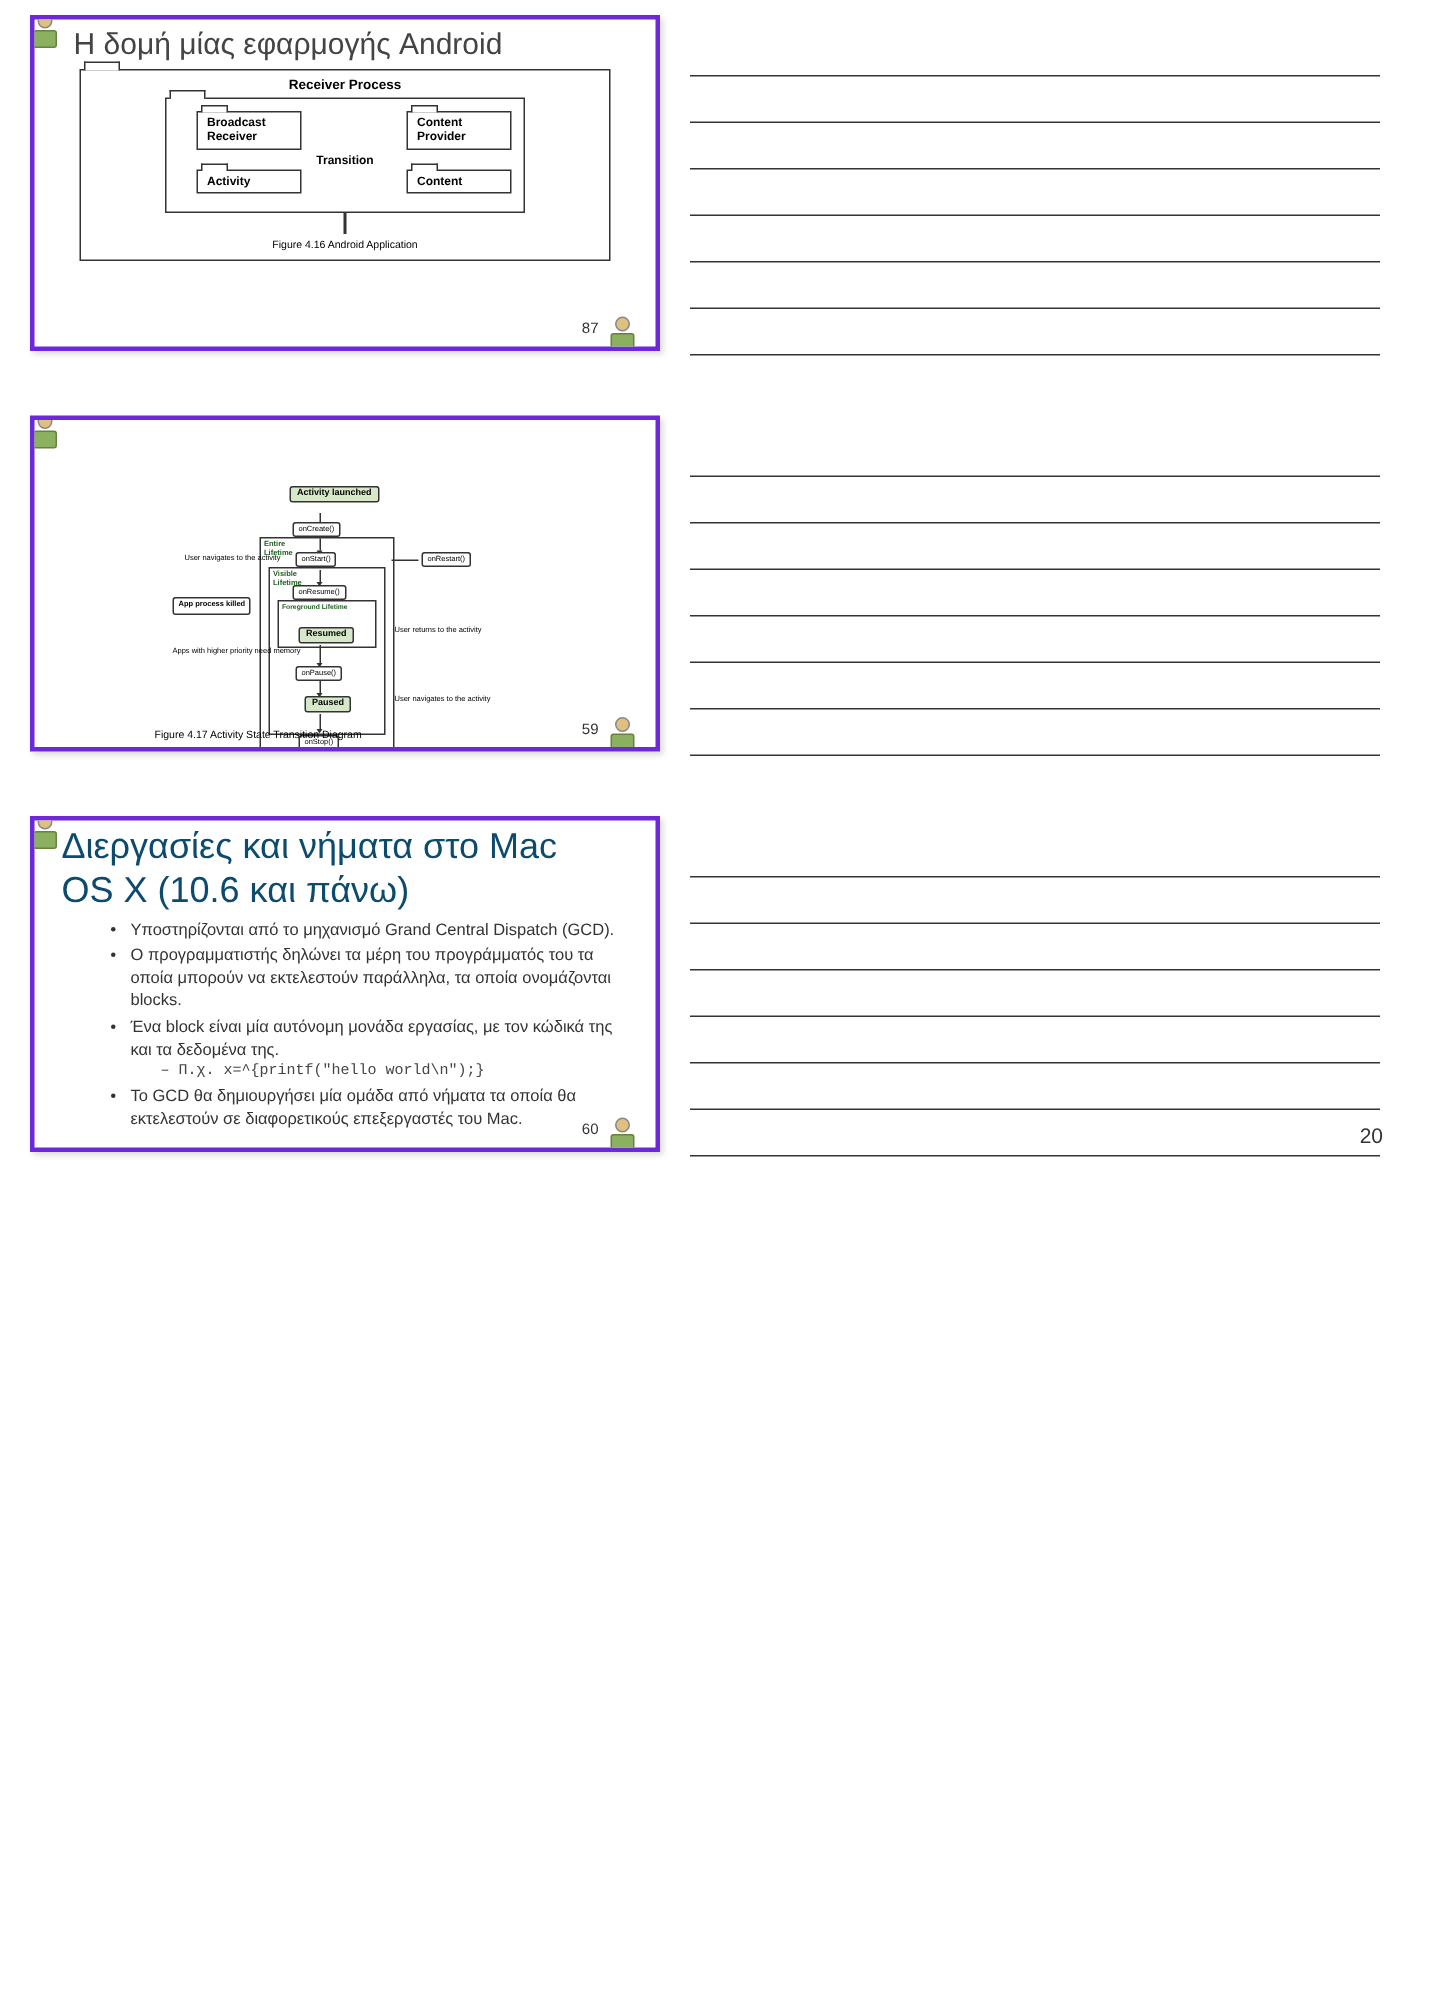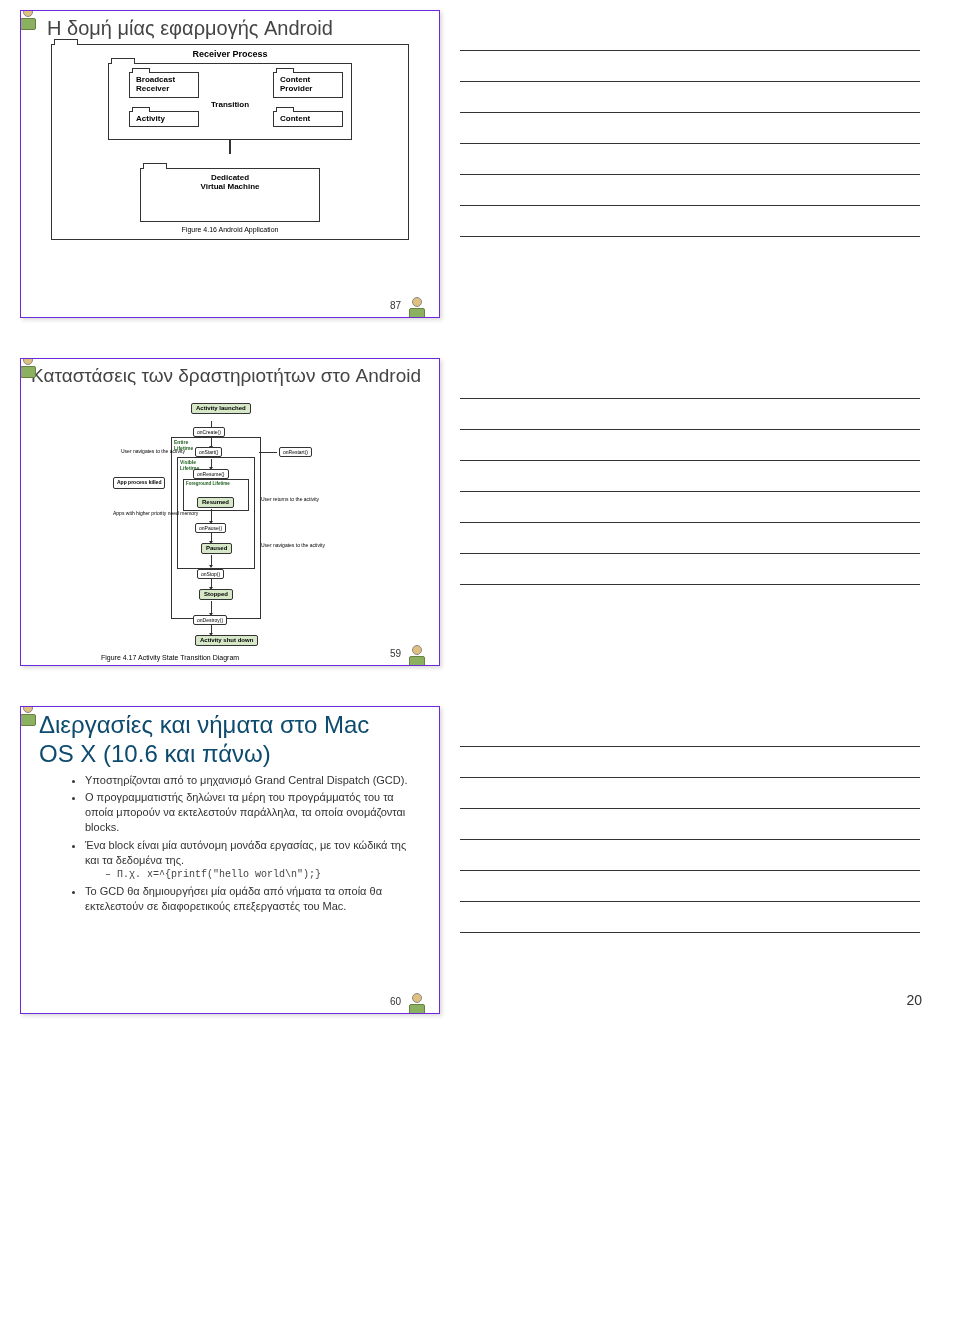--- a/index.html
+++ b/index.html
@@ -12,22 +12,22 @@
   .page {
     width: 960px;
     position: relative;
   }
   .row {
     display: flex;
     margin-bottom: 30px;
   }
   .slide {
     width: 420px;
-    height: 308px;
-    border: 1px solid #6d28d9;
+    height: 224px;
+    border: 3px solid #6d28d9;
     margin: 10px 10px 0 20px;
     position: relative;
     box-shadow: 2px 2px 4px rgba(0,0,0,0.15);
     background: #fff;
     box-sizing: border-box;
     overflow: hidden;
   }
   .notes {
     width: 460px;
     margin: 20px 20px 0 10px;
@@ -280,25 +280,20 @@
             </div>
             <div class="s1-box">
               <div class="tab-ear"></div>
               <span>Content</span>
             </div>
           </div>
         </div>
 
         <div class="s1-connector"></div>
 
-        <div class="s1-vm">
-          <div class="tab-ear"></div>
-          <div class="s1-vm-label" style="white-space:pre-line">Dedicated
-Virtual Machine</div>
-        </div>
 
         <div class="s1-caption">Figure 4.16 Android Application</div>
       </div>
 
       <div class="slide-num">87</div>
     </div>
 
     <div class="notes">
       <div class="note-line"></div>
       <div class="note-line"></div>
@@ -314,21 +309,20 @@
     <div class="slide">
       <div class="corner-icon ci-tl">
           <div class="head"></div>
           <div class="body"></div>
         </div>
       <div class="corner-icon ci-br">
           <div class="head"></div>
           <div class="body"></div>
         </div>
 
-      <div class="s2-title">Καταστάσεις των δραστηριοτήτων στο Android</div>
 
       <div class="s2-diagram">
 
         <div class="s2-state" style="left:70px; top:-8px;">Activity
 launched</div>
         <div class="s2-arrow s2-arr-down" style="left:90px; top:10px; height:6px;"></div>
         <div class="s2-pillbox" style="left:72px; top:16px;">onCreate()</div>
 
         <div class="s2-frame" style="left:50px; top:26px; width:88px; height:180px;">
           <div class="s2-frame-label" style="white-space:pre-line">Entire

